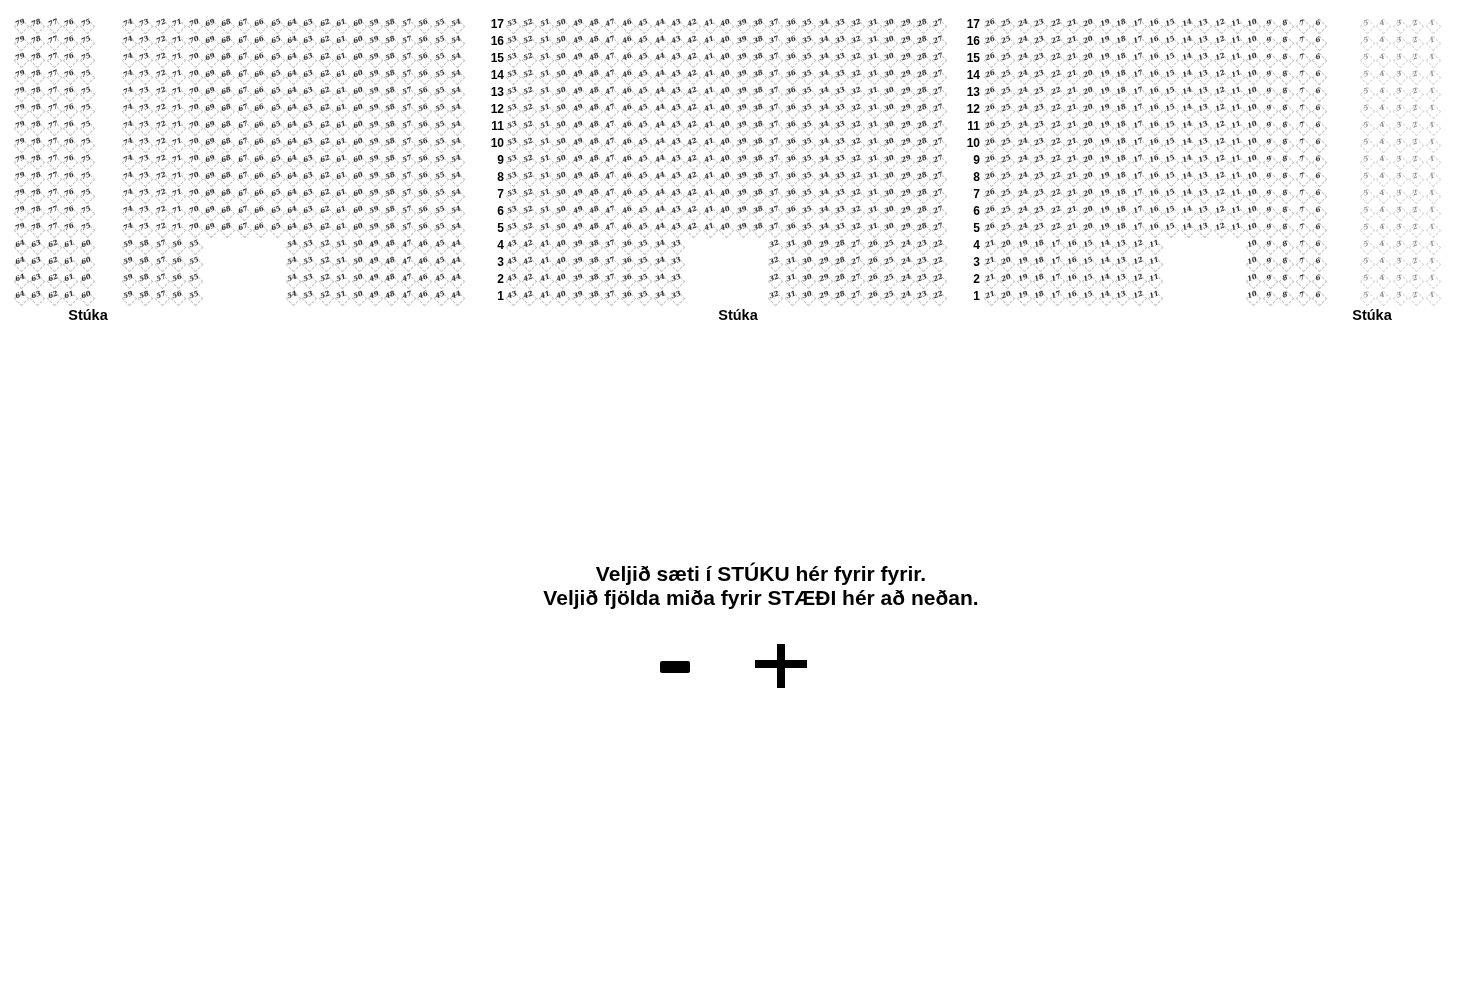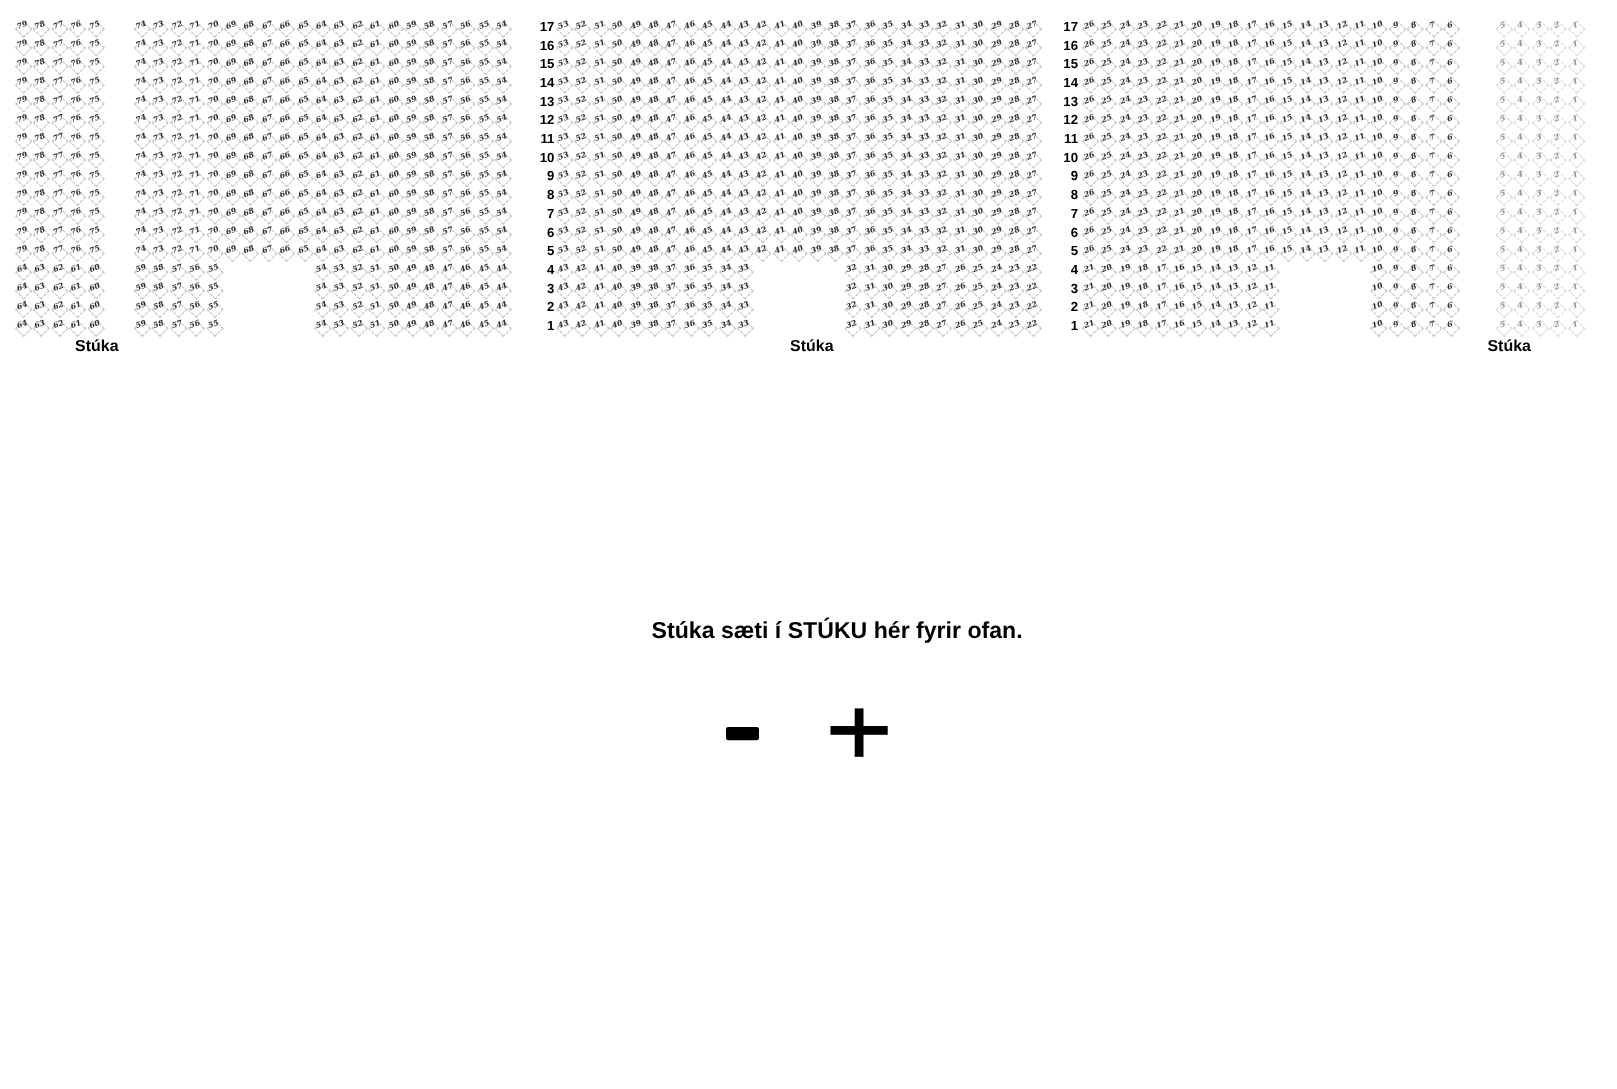--- a/index.html
+++ b/index.html
@@ -3937,21 +3937,22 @@
       <div class="row-label" style="left: 952px; top: 237px;">4</div>
       <div class="row-label" style="left: 952px; top: 254px;">3</div>
       <div class="row-label" style="left: 952px; top: 271px;">2</div>
       <div class="row-label" style="left: 952px; top: 288px;">1</div>
       <div class="stand-label" style="left: 88px; top: 307px;">Stúka</div>
       <div class="stand-label" style="left: 738px; top: 307px;">Stúka</div>
       <div class="stand-label" style="left: 1372px; top: 307px;">Stúka</div>
     </div>
 
   <div class="instructions">
-    <div>Stúka sæti í STÚKU hér fyrir ofan.</div>
+    <div>Veljið sæti í STÚKU hér fyrir fyrir.</div>
+    <div>Veljið fjölda miða fyrir STÆÐI hér að neðan.</div>
   </div>
 
   <button id="minus-btn" class="qty-btn" aria-label="-">
     <span class="bar"></span>
   </button>
 
   <button id="plus-btn" class="qty-btn" aria-label="+">
     <span class="h"></span>
     <span class="v"></span>
   </button>

